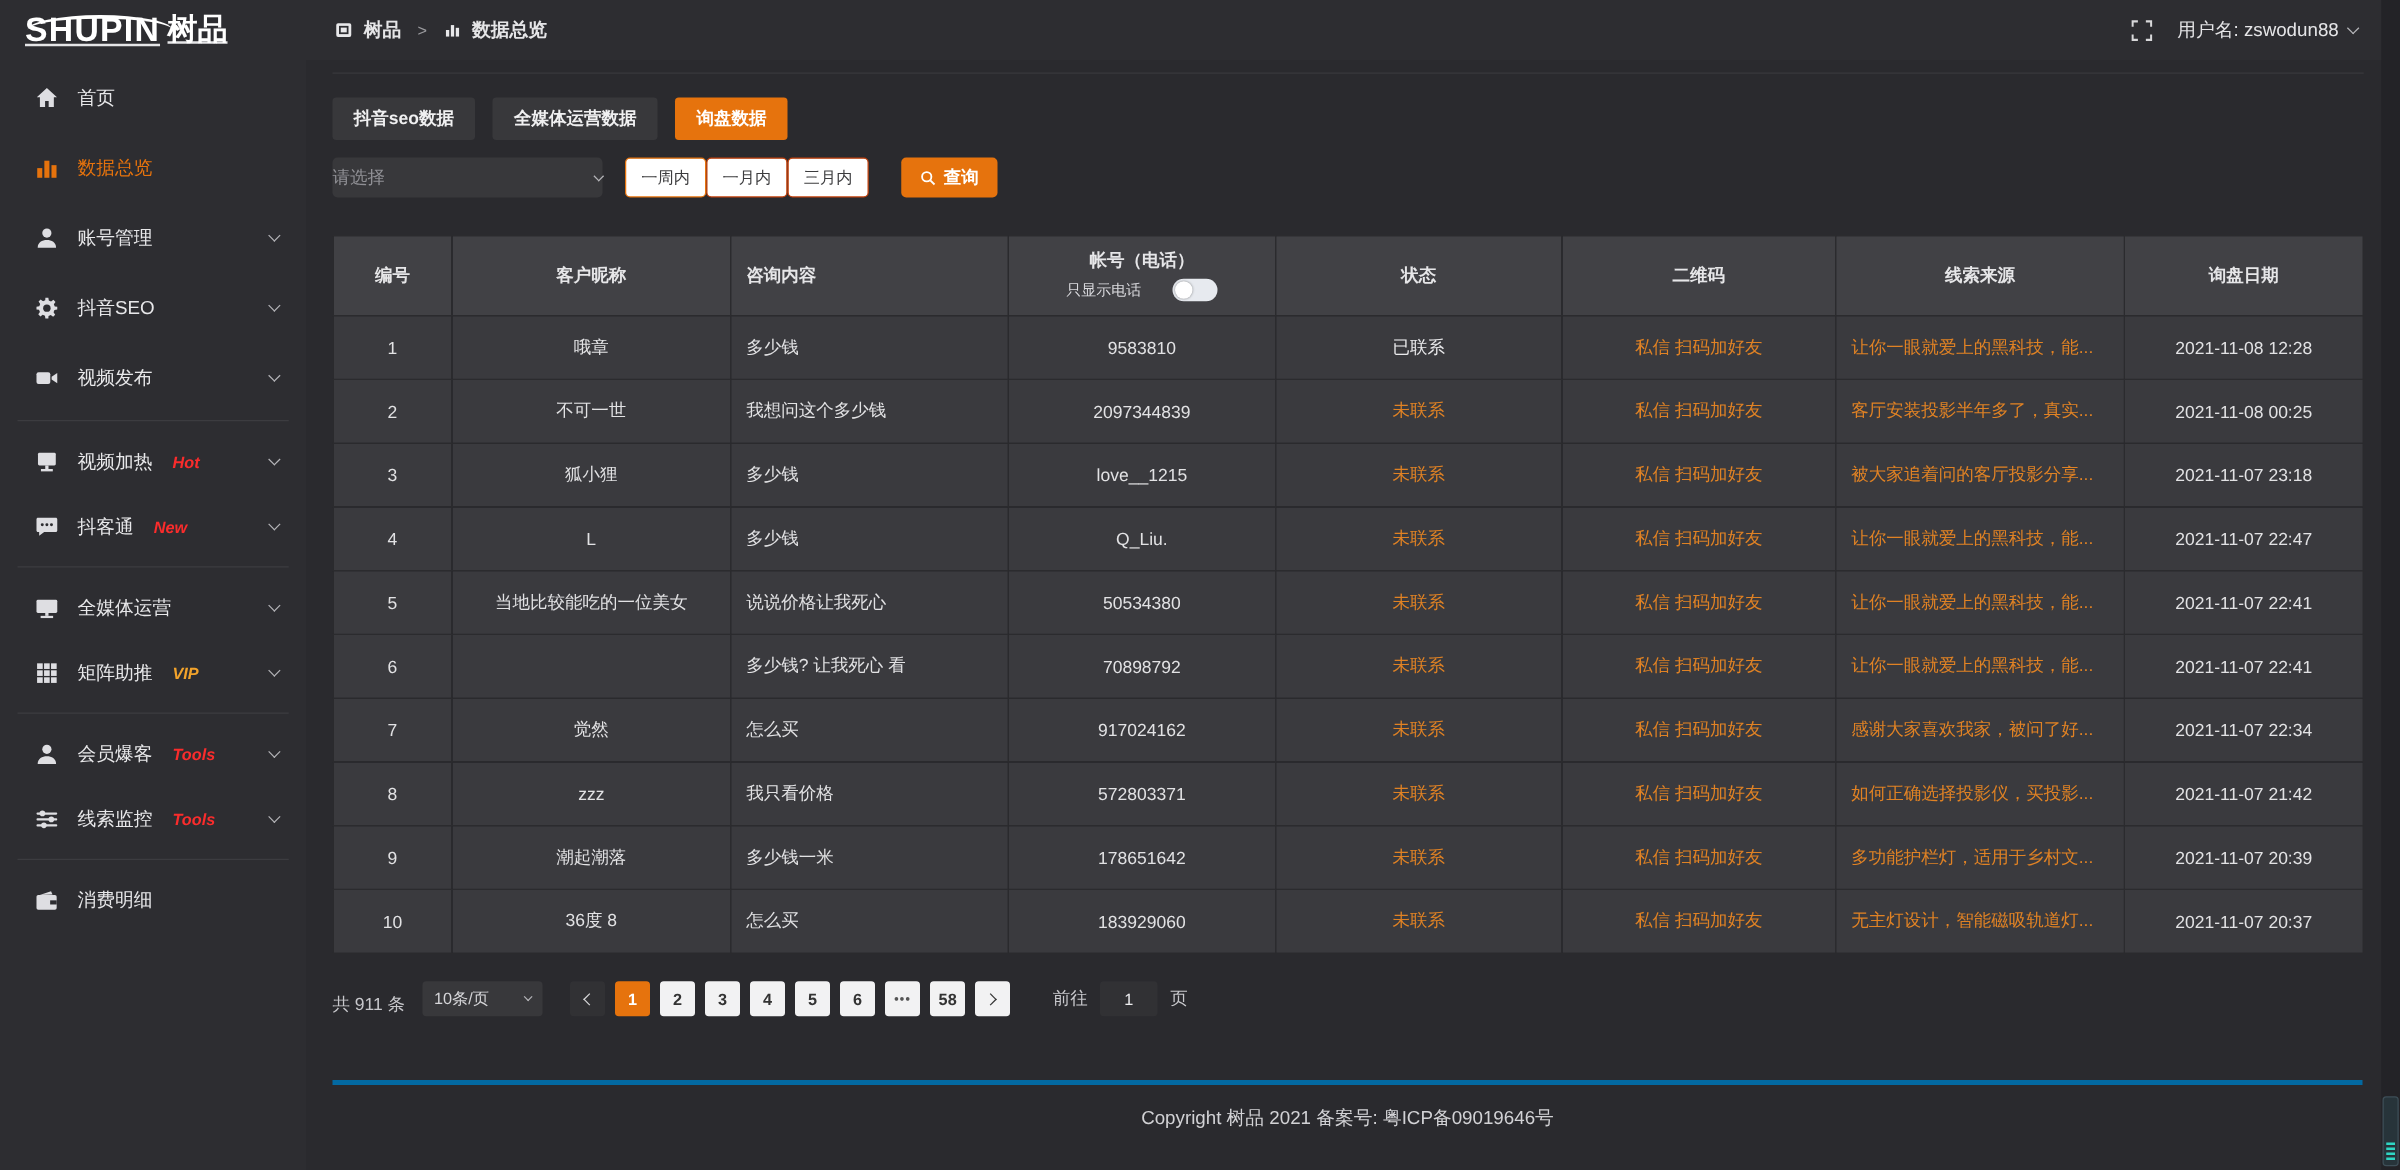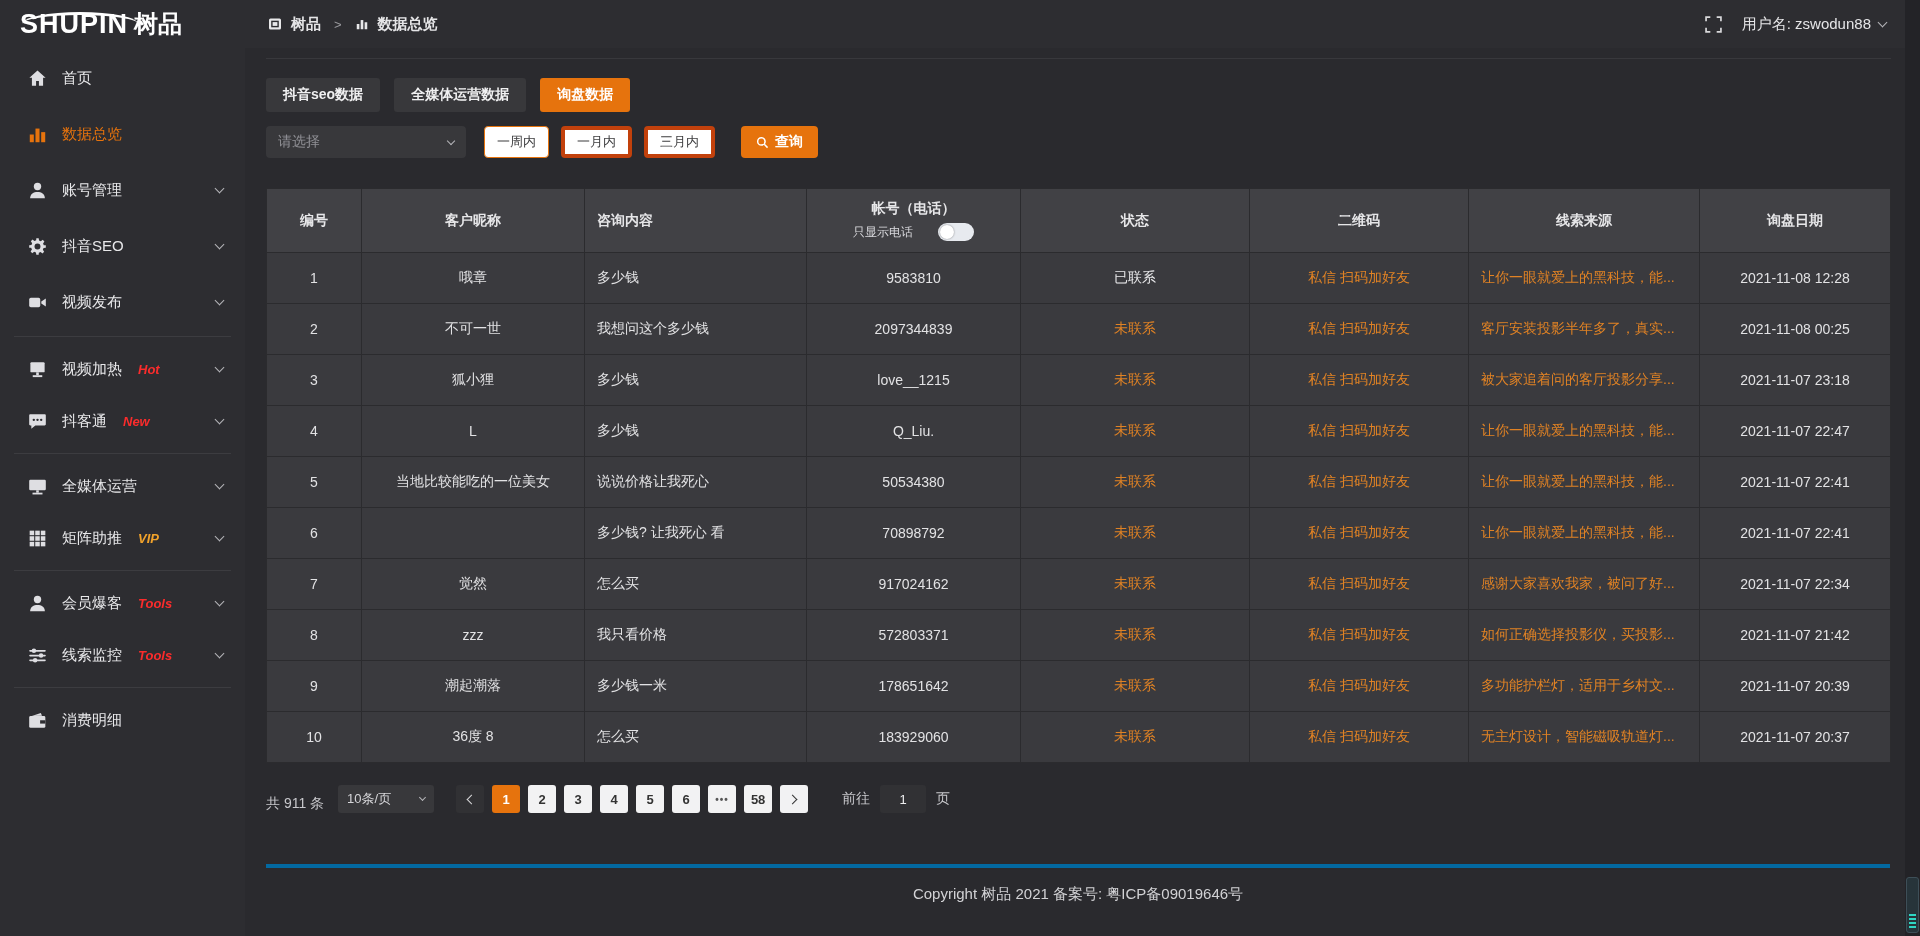--- a/index.html
+++ b/index.html
@@ -8,21 +8,21 @@
     --accent:#e6730d; --link:#e08224; --red:#fa2c2c; --gold:#f2a32b;
   }
   *{box-sizing:border-box;margin:0;padding:0;}
   body{width:1920px;height:936px;overflow:hidden;position:relative;
        background:var(--bg-page);color:var(--text-main);
        font-family:"Liberation Sans","DejaVu Sans",sans-serif;font-size:14px;}
   svg{display:block;}
 
   
   .topbar{height:48px;display:flex;align-items:center;background:var(--bg-side);}
-  .logo{width:245px;padding-left:20px;position:relative;display:flex;align-items:center;gap:6px;}
+  .logo{width:245px;padding-left:20px;position:relative;display:flex;align-items:center;gap:6px;text-decoration:underline;}
   .logo-arc{position:absolute;left:22px;top:1px;width:116px;height:12px;
             border-top:3px solid #fff;border-radius:50% 50% 0 0/100% 100% 0 0;}
   .logo-en{font-size:27px;font-weight:bold;letter-spacing:1px;color:#fff;line-height:1;}
   .logo-cn{font-size:24px;font-weight:bold;color:#fff;line-height:1.05;}
   .breadcrumb{display:flex;align-items:center;gap:9px;padding-left:23px;font-weight:bold;font-size:15px;}
   .bc-sep{color:#9a9a9e;font-size:13px;font-weight:normal;margin:0 4px;}
   .bc-icon{color:#e8e8ea;}
   .top-right{margin-left:auto;display:flex;align-items:center;gap:20px;padding-right:34px;font-size:15px;}
   .chev{display:inline-block;width:7px;height:7px;border-right:1.5px solid #b5b5b9;
         border-bottom:1.5px solid #b5b5b9;transform:rotate(45deg);margin-top:-3px;}
@@ -43,24 +43,24 @@
 
   
   .content{flex:1;padding:0 30px 0 21px;}
   .content-divider{height:1px;background:#38383c;margin-top:10px;}
   .tabs{display:flex;gap:14px;margin-top:19px;}
   .tab{height:34px;padding:0 17px;border:none;border-radius:3px;background:#38383b;
        color:#f0f0f1;font-size:14px;font-weight:bold;display:flex;align-items:center;cursor:pointer;
        font-family:inherit;}
   .tab.active{background:var(--accent);color:#fff;}
   .filters{display:flex;align-items:center;margin-top:14px;}
-  .select{width:200px;height:32px;background:#38383b;border-radius:4px;display:flex;align-items:center;
-          padding:0 12px;color:#909095;font-size:14px;cursor:pointer;}
+  .select{width:216px;height:32px;background:#38383b;border-radius:4px;display:flex;align-items:center;
+          padding:0 0;color:#909095;font-size:14px;cursor:pointer;}
   .select .chev{margin-left:auto;width:6px;height:6px;}
-  .period{height:32px;min-width:62px;padding:0 12px;margin-left:12px;border-radius:4px;border:4px solid #c2410c;
+  .period{height:32px;min-width:62px;padding:0 12px;border-radius:4px;border:1px solid #c2410c;
           background:#fff;color:#3c3c3e;font-size:13px;cursor:pointer;font-family:inherit;}
   .period:first-of-type{margin-left:18px;}
   .period.active{border:1px solid var(--accent);}
   .search-btn{height:32px;padding:0 15px;margin-left:26px;border:none;border-radius:4px;background:var(--accent);
           color:#fff;font-size:14px;font-weight:bold;display:flex;align-items:center;gap:6px;cursor:pointer;
           font-family:inherit;}
 
   
   table{width:100%;border-collapse:collapse;margin-top:30px;table-layout:fixed;}
   th,td{background:var(--bg-cell);border:1px solid var(--border-cell);font-size:14px;color:#e2e2e4;

